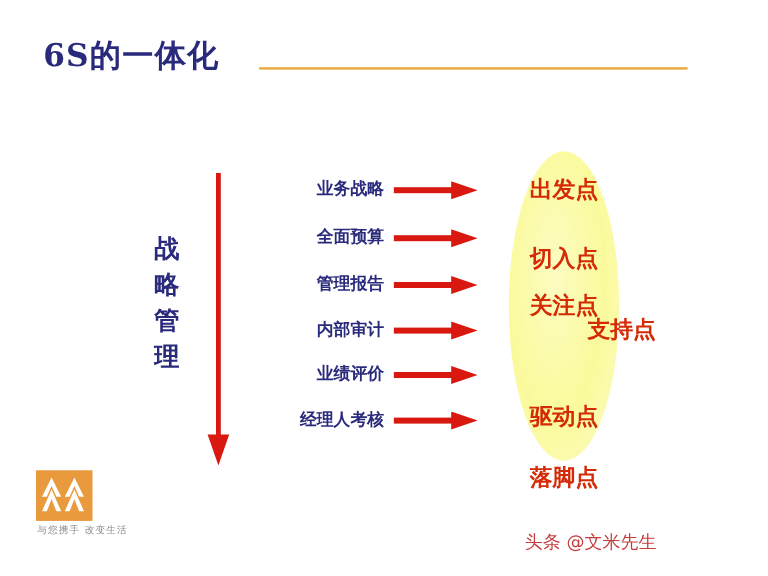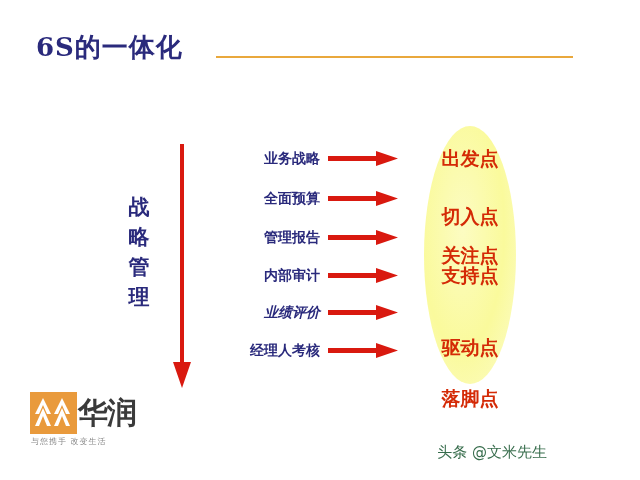--- a/index.html
+++ b/index.html
@@ -168,21 +168,21 @@
     white-space: nowrap;
   }
 
   
   #watermark {
     position: absolute;
     right: 26px;
     bottom: 18px;
     font-family: "DejaVu Sans", "Liberation Sans", sans-serif;
     font-size: 15px;
-    color: #14532d;
+    color: #b91c1c;
     white-space: nowrap;
     opacity: .85;
   }
 </style>
 </head>
 <body>
 
 <div id="slide">
 
   <div id="title-block">
@@ -229,56 +229,55 @@
     </div>
 
     <div class="row" style="top:141px;">
       <div class="row-label">内部审计</div>
       <svg class="row-arrow" viewBox="0 0 70 16">
         <rect x="0" y="5" width="52" height="5" fill="#d9190f"></rect>
         <polygon points="70,7.5 48,0 48,15" fill="#d9190f"></polygon>
       </svg>
     </div>
 
-    <div class="row" style="top:178px;font-style:italic;">
+    <div class="row" style="top:178px;">
       <div class="row-label">业绩评价</div>
       <svg class="row-arrow" viewBox="0 0 70 16">
         <rect x="0" y="5" width="52" height="5" fill="#d9190f"></rect>
         <polygon points="70,7.5 48,0 48,15" fill="#d9190f"></polygon>
       </svg>
     </div>
 
     <div class="row" style="top:216px;">
       <div class="row-label">经理人考核</div>
       <svg class="row-arrow" viewBox="0 0 70 16">
         <rect x="0" y="5" width="52" height="5" fill="#d9190f"></rect>
         <polygon points="70,7.5 48,0 48,15" fill="#d9190f"></polygon>
       </svg>
     </div>
 
     <div id="outcome-ellipse">
       <div class="outcome" style="top:18px;">出发点</div>
       <div class="outcome" style="top:76px;">切入点</div>
       <div class="outcome" style="top:115px;">关注点</div>
-      <div class="outcome" style="top:135px;">支持点</div>
+      <div class="outcome" style="top:135px;padding-left:48px;">支持点</div>
       <div class="outcome" style="top:172px;margin-top:35px;">驱动点</div>
       <div class="outcome" style="top:210px;margin-top:48px;">落脚点</div>
     </div>
 
   </div>
 
   <div id="logo">
     <svg id="logo-mark" viewBox="0 0 47 42">
       <rect x="0" y="0" width="47" height="42" fill="#e99a3c"></rect>
       <g fill="#ffffff">
         <polygon points="5,34 13,16 21,34 17,34 13,24 9,34"></polygon>
         <polygon points="24,34 32,16 40,34 36,34 32,24 28,34"></polygon>
         <polygon points="5,22 13,6 21,22 17,22 13,13 9,22"></polygon>
         <polygon points="24,22 32,6 40,22 36,22 32,13 28,22"></polygon>
       </g>
     </svg>
-    <div id="logo-wordmark">华润</div>
     <div id="logo-tagline">与您携手 改变生活</div>
   </div>
 
   <div id="watermark">头条 @文米先生</div>
 
 </div>
 
 </body></html>

